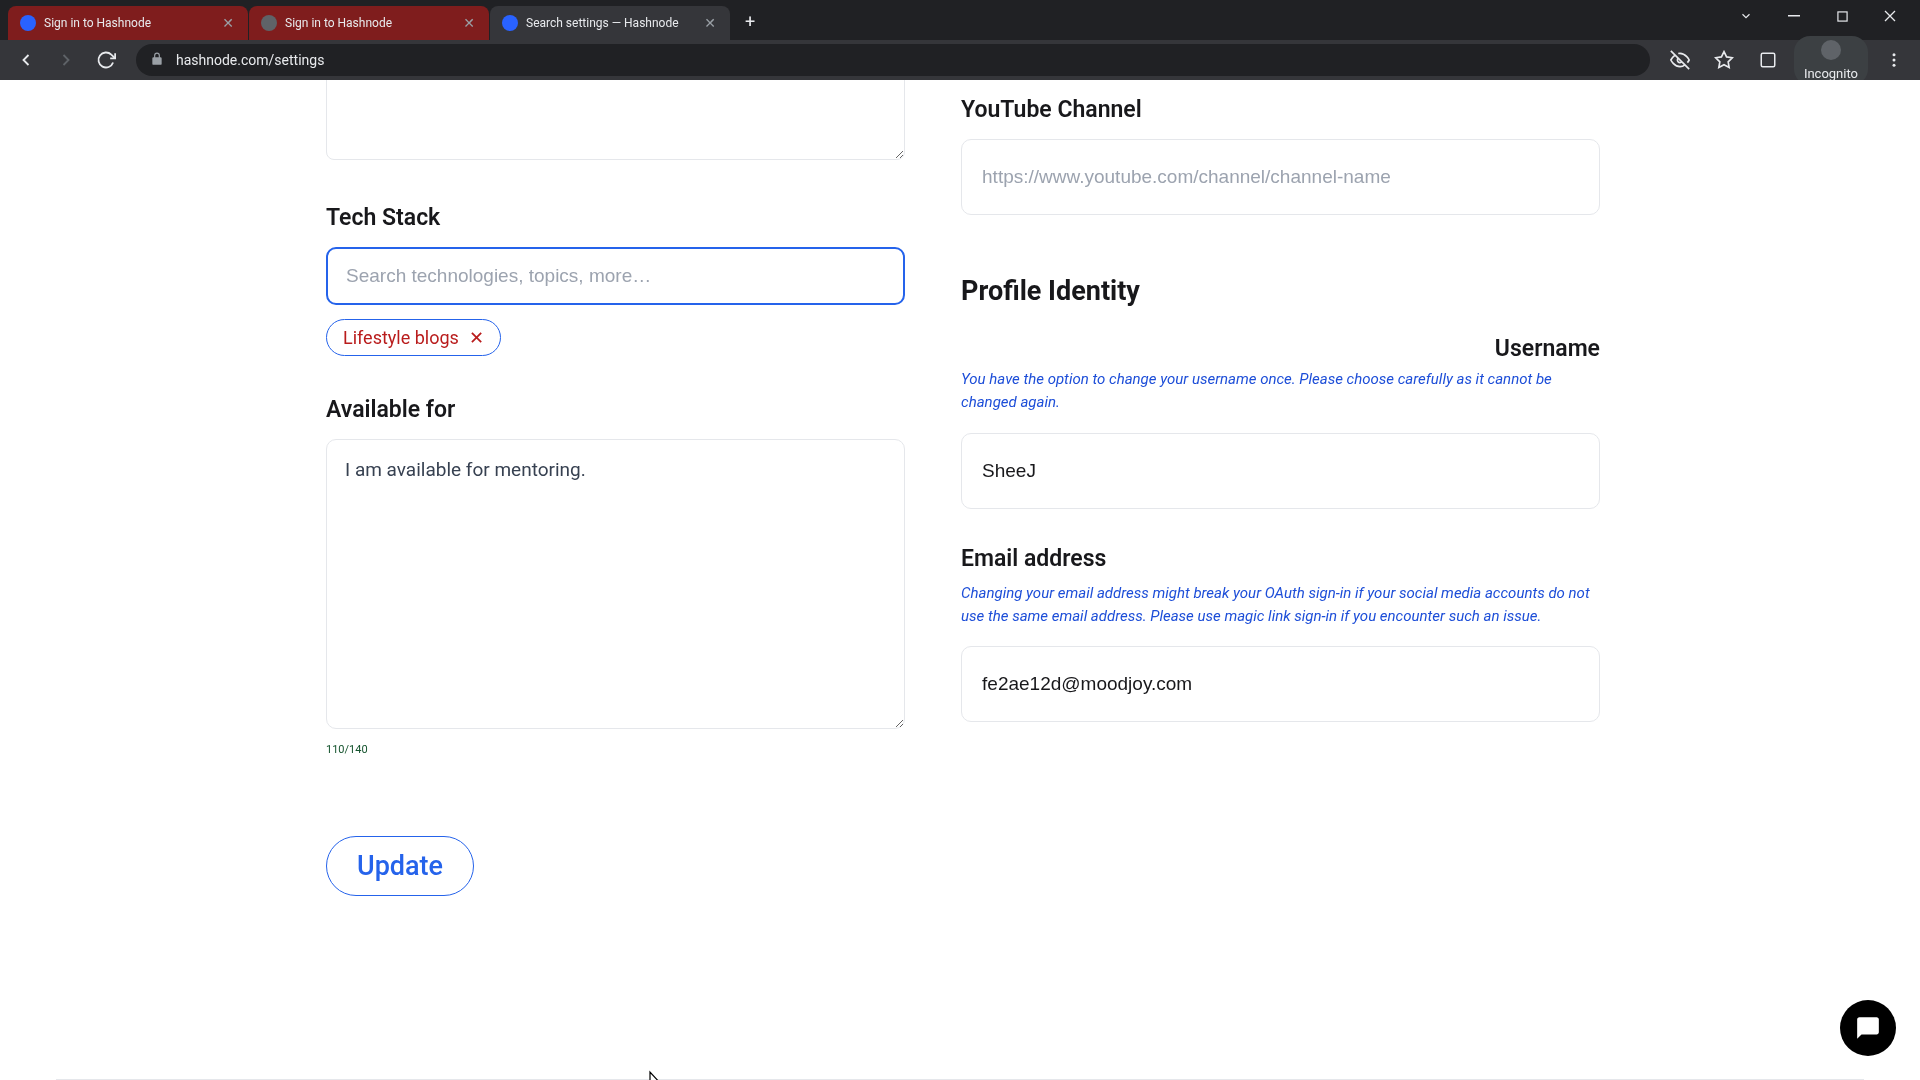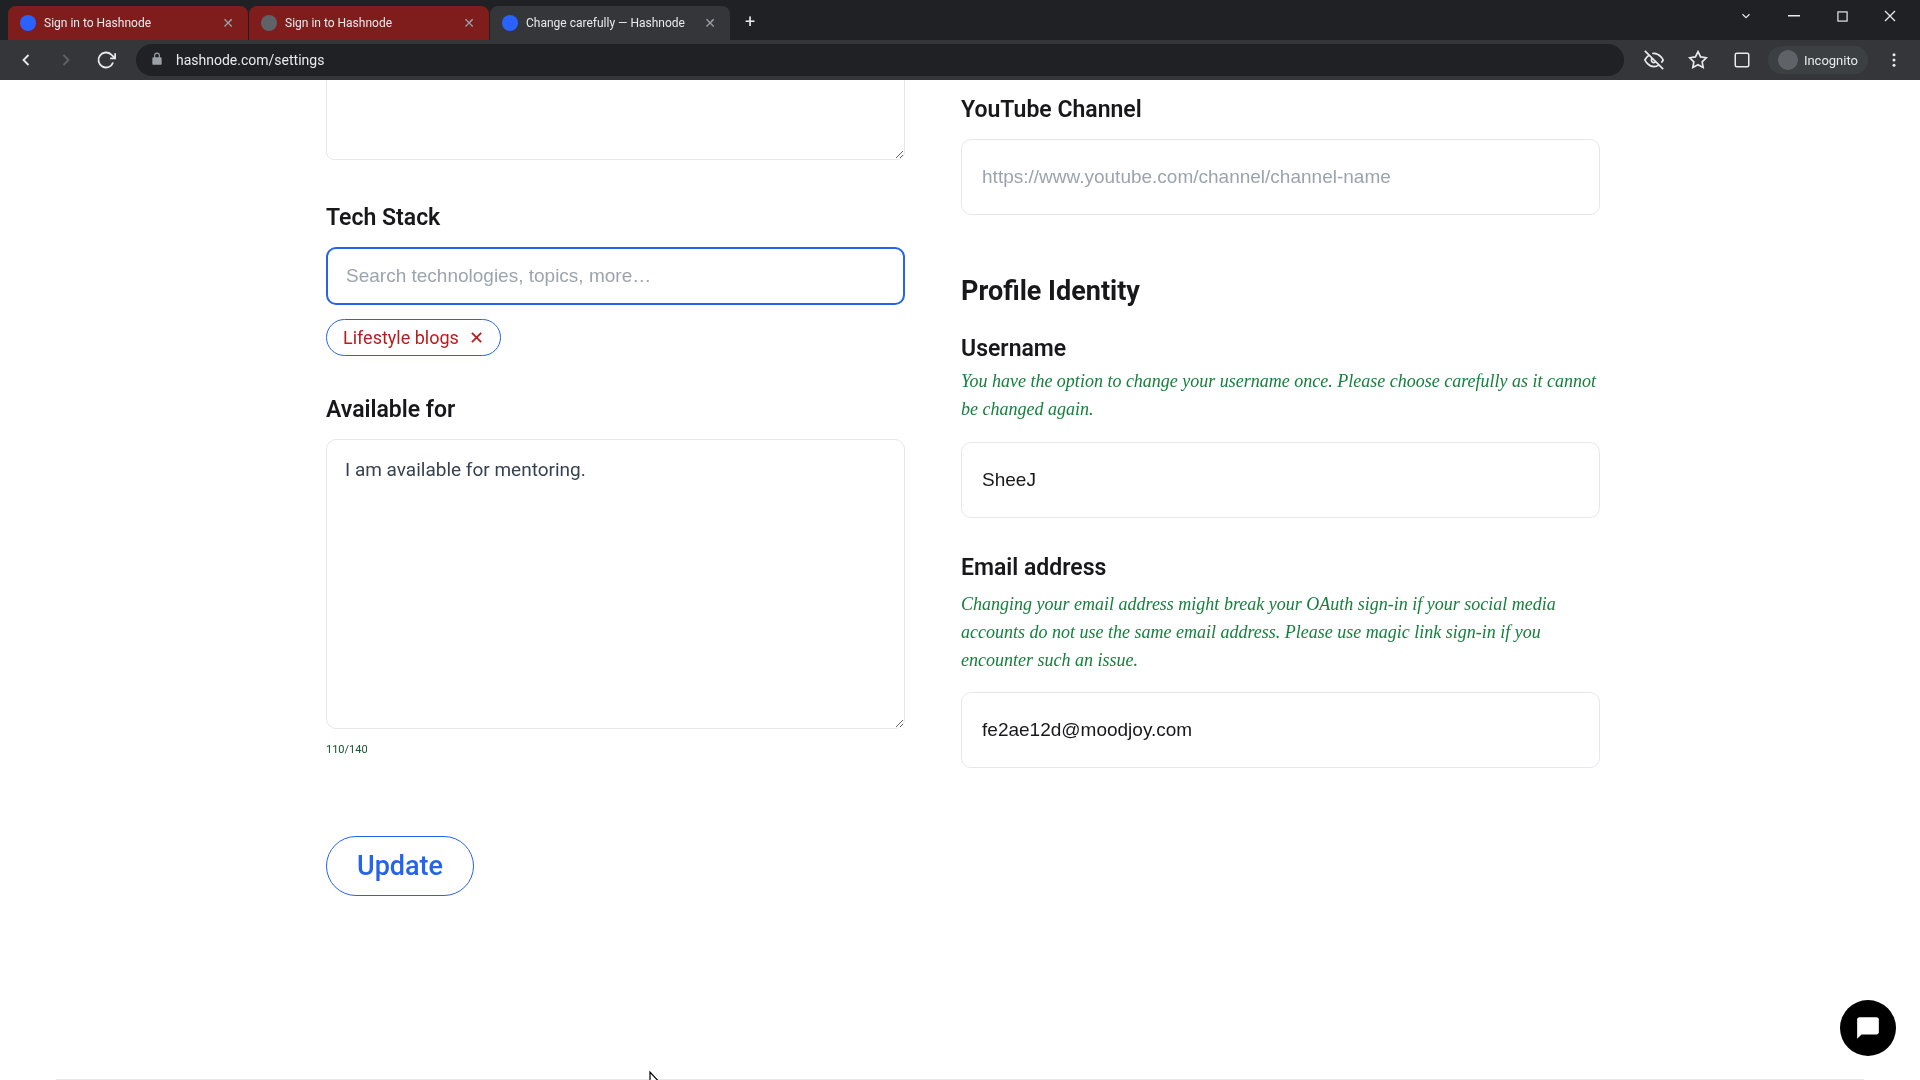--- a/index.html
+++ b/index.html
@@ -170,20 +170,21 @@
     
     .incognito-badge {
       display: flex;
       align-items: center;
       gap: 6px;
       background: #3c4043;
       padding: 4px 10px;
       border-radius: 16px;
       color: #e8eaed;
       font-size: 13px;
+      flex-direction: column;
     }
     
     .incognito-icon {
       width: 20px;
       height: 20px;
       background: #5f6368;
       border-radius: 50%;
     }
     
     
@@ -328,26 +329,25 @@
     
     .section-title {
       font-size: 27px;
       font-weight: 700;
       color: #18181b;
       margin-top: 60px;
       margin-bottom: 28px;
     }
     
     .field-desc {
-      font-size: 18px;
+      font-size: 15px;
       font-style: italic;
-      color: #15803d;
+      color: #1d4ed8;
       margin-bottom: 18px;
       line-height: 1.55;
-      font-family: Liberation Serif, serif;
     }
     
     .help-btn {
       position: fixed;
       bottom: 24px;
       right: 24px;
       width: 56px;
       height: 56px;
       background: #000;
       border-radius: 50%;
@@ -387,21 +387,21 @@
       <span class="tab-title">Sign in to Hashnode</span>
       <span class="tab-close">✕</span>
     </div>
     <div class="tab">
       <div class="tab-favicon gray"></div>
       <span class="tab-title">Sign in to Hashnode</span>
       <span class="tab-close">✕</span>
     </div>
     <div class="tab active">
       <div class="tab-favicon blue"></div>
-      <span class="tab-title">Change carefully — Hashnode</span>
+      <span class="tab-title">Search settings — Hashnode</span>
       <span class="tab-close">✕</span>
     </div>
     <div class="new-tab-btn">+</div>
   </div>
   <div class="window-controls">
     <div class="window-ctrl">
       <svg width="14" height="14" viewBox="0 0 24 24" fill="none" stroke="currentColor" stroke-width="2">
           <polyline points="6 9 12 15 18 9"></polyline>
         </svg>
     </div>
@@ -511,21 +511,21 @@
         <div style="height:78px;"></div>
 
         <div>
           <label class="field-label">YouTube Channel</label>
           <input class="text-input" type="text" placeholder="https://www.youtube.com/channel/channel-name" style="">
         </div>
 
         <h2 class="section-title">Profile Identity</h2>
 
         <div>
-          <label class="field-label" style="margin-bottom:6px;">Username</label>
+          <label class="field-label" style="margin-bottom:6px;text-align:right;">Username</label>
           <div class="field-desc">You have the option to change your username once. Please choose carefully as it cannot be changed again.</div>
           <input class="text-input" type="text" value="SheeJ" style="">
         </div>
 
         <div style="margin-top:36px;">
           <label class="field-label" style="margin-bottom:10px;">Email address</label>
           <div class="field-desc">Changing your email address might break your OAuth sign-in if your social media accounts do not use the same email address. Please use magic link sign-in if you encounter such an issue.</div>
           <input class="text-input" type="text" value="fe2ae12d@moodjoy.com" style="">
         </div>
       </div>

